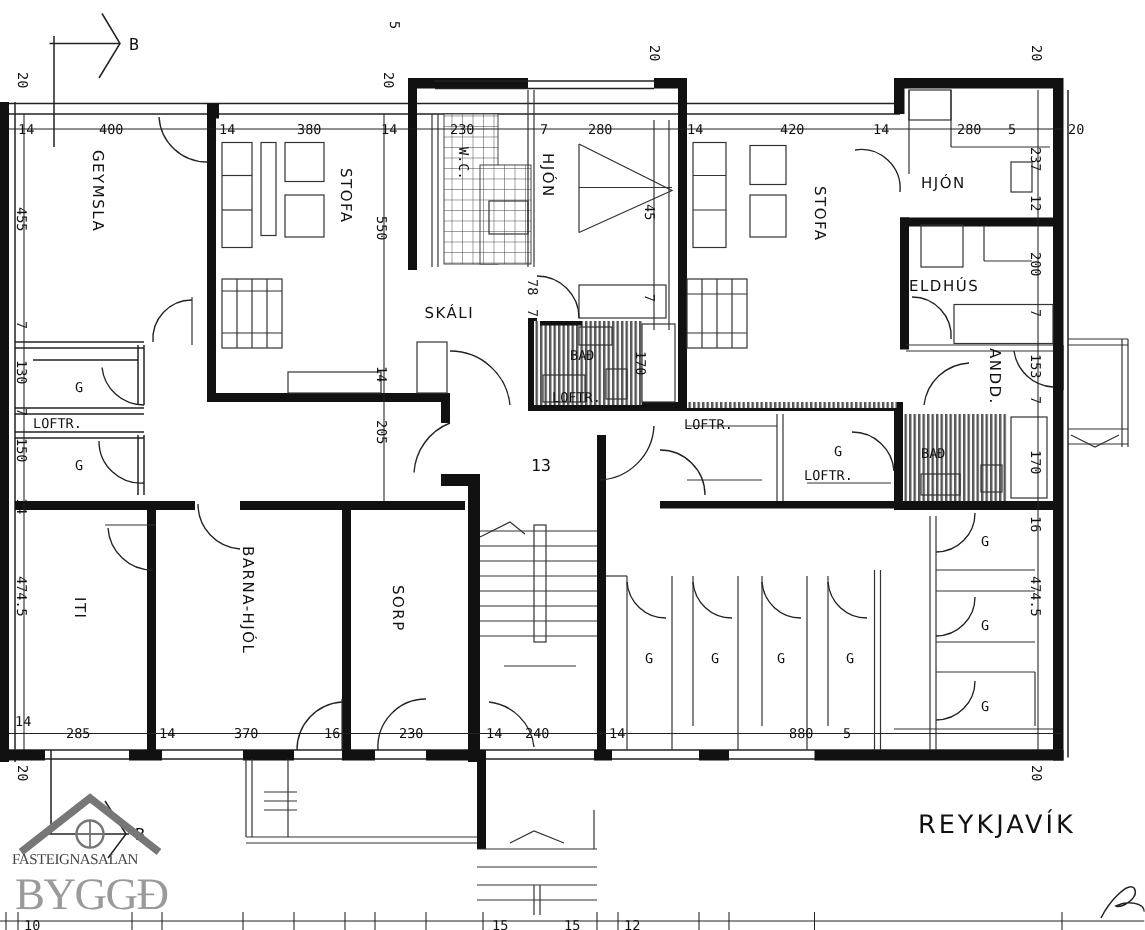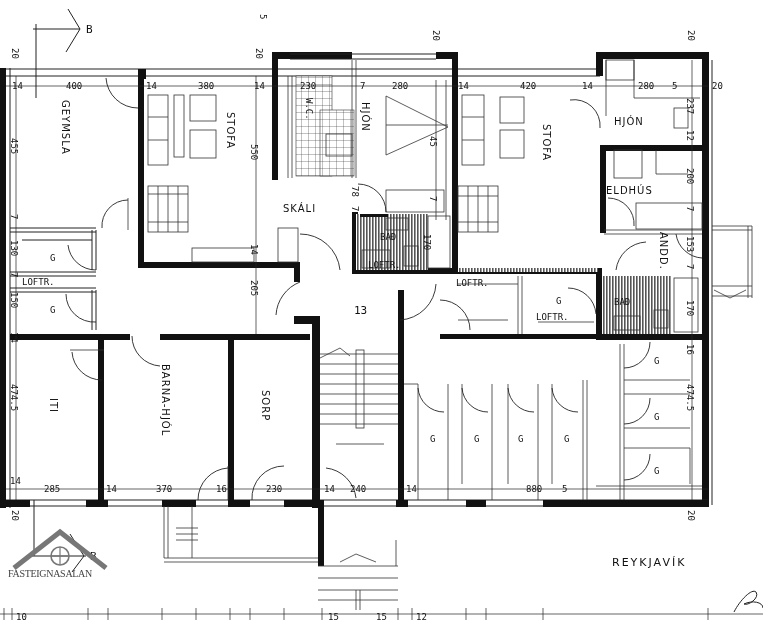--- a/index.html
+++ b/index.html
@@ -9,21 +9,21 @@
   .ln{stroke:#222;stroke-width:1;fill:none;}
   .thin{stroke:#333;stroke-width:0.8;fill:none;}
   .dim{stroke:#222;stroke-width:0.7;fill:none;}
   .door{stroke:#222;stroke-width:0.9;fill:none;}
   .t{font-family:"DejaVu Sans Mono","Liberation Mono",monospace;fill:#111;font-size:11px;}
   .tl{font-family:"DejaVu Sans","Liberation Sans",sans-serif;fill:#111;font-size:10px;letter-spacing:1px;}
   .tsm{font-family:"DejaVu Sans Mono","Liberation Mono",monospace;fill:#111;font-size:9px;}
   #logo{position:absolute;left:6px;top:528px;width:108px;height:86px;}
   #logo .l1{position:absolute;left:2px;top:40px;font-family:"Liberation Serif","DejaVu Serif",serif;font-size:10px;color:#444;letter-spacing:-0.3px;}
   #logo .l2{position:absolute;left:4px;top:52px;font-family:"Liberation Serif","DejaVu Serif",serif;font-size:30px;color:#9a9a9a;letter-spacing:-1px;}
-  #city{position:absolute;left:612px;top:556px;font-family:"DejaVu Sans","Liberation Sans",sans-serif;font-size:11px;letter-spacing:2px;color:#111;}
+  #city{position:absolute;left:612px;top:540px;font-family:"DejaVu Sans","Liberation Sans",sans-serif;font-size:17px;letter-spacing:2px;color:#111;}
 </style>
 </head>
 <body>
 
 <svg id="plan" viewBox="0 0 763 620" xmlns="http://www.w3.org/2000/svg">
   <defs>
     <pattern id="hatchp" width="3" height="6" patternUnits="userSpaceOnUse">
       <rect width="3" height="6" fill="#fff"></rect>
       <rect width="1.6" height="6" fill="#555"></rect>
     </pattern>
@@ -454,15 +454,16 @@
 </svg>
 
 <div id="logo">
   <svg width="108" height="42" viewBox="0 0 108 42" style="position:absolute;left:0;top:0;">
     <path d="M8 40 L54 4 L100 40" stroke="#777" stroke-width="5" fill="none"></path>
     <circle cx="54" cy="28" r="9" fill="none" stroke="#777" stroke-width="1.6"></circle>
     <line x1="54" y1="19" x2="54" y2="37" stroke="#777" stroke-width="1.2"></line>
     <line x1="45" y1="28" x2="63" y2="28" stroke="#777" stroke-width="1.2"></line>
   </svg>
   <div class="l1">FASTEIGNASALAN</div>
+  <div class="l2">BYGGÐ</div>
 </div>
 
 <div id="city">REYKJAVÍK</div>
 
 </body></html>

